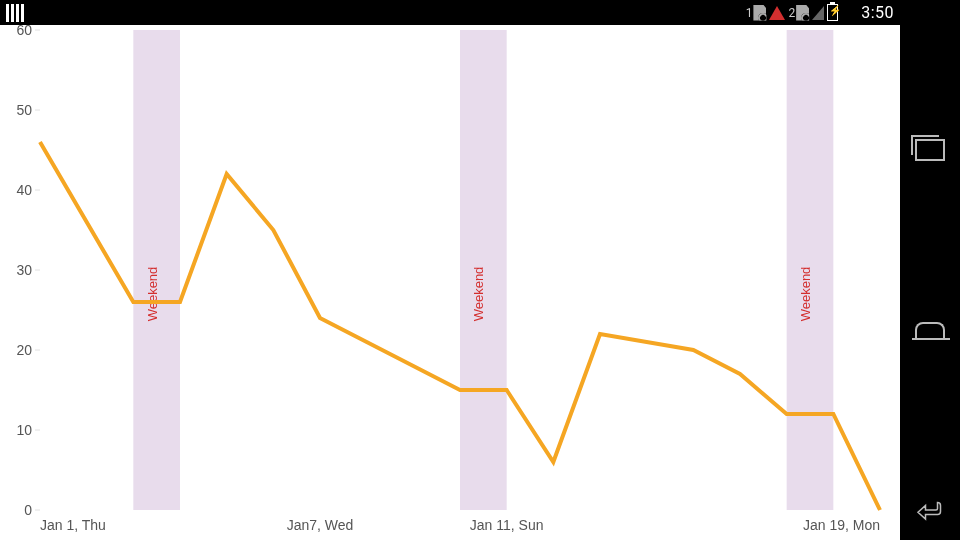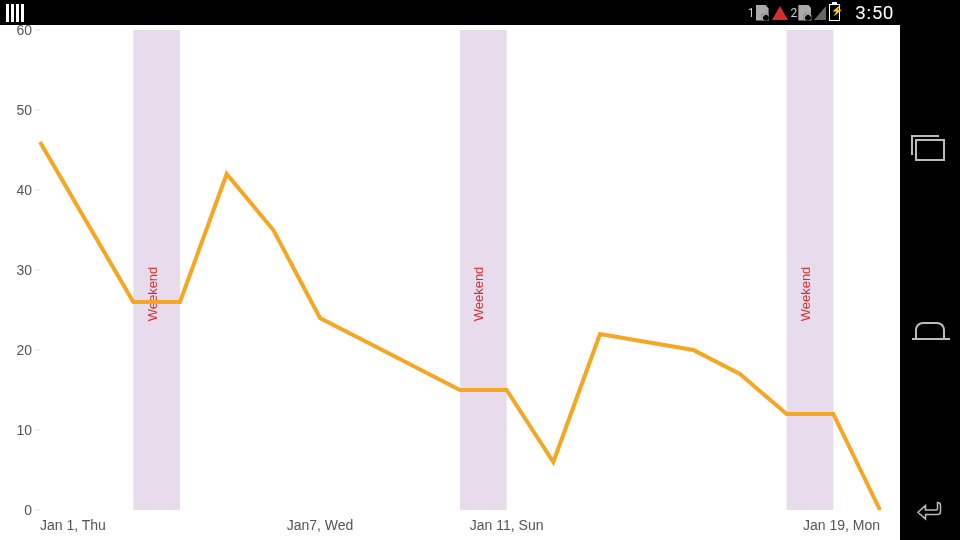--- a/index.html
+++ b/index.html
@@ -10,21 +10,21 @@
   .barcode-icon{display:inline-flex;gap:2px}
   .barcode-icon span{display:inline-block;width:3px;height:18px;background:#fff}
   .sim{display:inline-flex;align-items:center;gap:1px;color:#ccc;font-size:12px}
   .doc-icon{width:13px;height:16px;background:#aaa;clip-path:polygon(0 0,75% 0,100% 25%,100% 100%,0 100%);position:relative}
   .doc-icon::after{content:"";position:absolute;right:-2px;bottom:-2px;width:10px;height:10px;border-radius:50%;background:#000;box-shadow:inset 0 0 0 2px #aaa;transform:rotate(45deg)}
   .tri-red{width:0;height:0;border-left:8px solid transparent;border-right:8px solid transparent;border-bottom:14px solid #d32f2f;position:relative}
   .tri-empty{width:0;height:0;border-left:12px solid transparent;border-bottom:14px solid #666}
   .batt{width:9px;height:15px;border:1px solid #fff;position:relative;display:inline-block}
   .batt::before{content:"";position:absolute;top:-3px;left:2px;width:5px;height:2px;background:#fff}
   .batt-bolt{position:absolute;left:1px;top:1px;font-size:10px;line-height:1;color:#fff}
-  .clock{font-size:19px;letter-spacing:.5px;margin-left:12px}
+  .clock{font-size:16px;letter-spacing:.5px;margin-left:20px}
   .navbar{position:absolute;right:0;top:0;width:60px;height:540px;background:#000;display:flex;flex-direction:column;align-items:center;justify-content:space-around;padding:60px 0}
   .nav-btn{width:30px;height:30px;display:flex;align-items:center;justify-content:center;color:#bbb}
   .nav-recent{width:26px;height:18px;border:2px solid #bbb;position:relative}
   .nav-recent::after{content:"";position:absolute;left:-6px;top:-6px;width:26px;height:18px;border:2px solid #bbb;border-right:none;border-bottom:none}
   .nav-home{width:28px;height:14px;border:2px solid #bbb;border-bottom:none;border-radius:8px 8px 0 0;position:relative}
   .nav-home::after{content:"";position:absolute;left:-5px;bottom:-2px;width:38px;height:2px;background:#bbb}
   .nav-back svg{width:30px;height:30px}
   .chart-wrap{position:absolute;left:0;top:25px;width:900px;height:515px;background:#fff}
   .chart{width:900px;height:515px}
   .axis text{font-size:14px;fill:#555;font-family:Arial}

